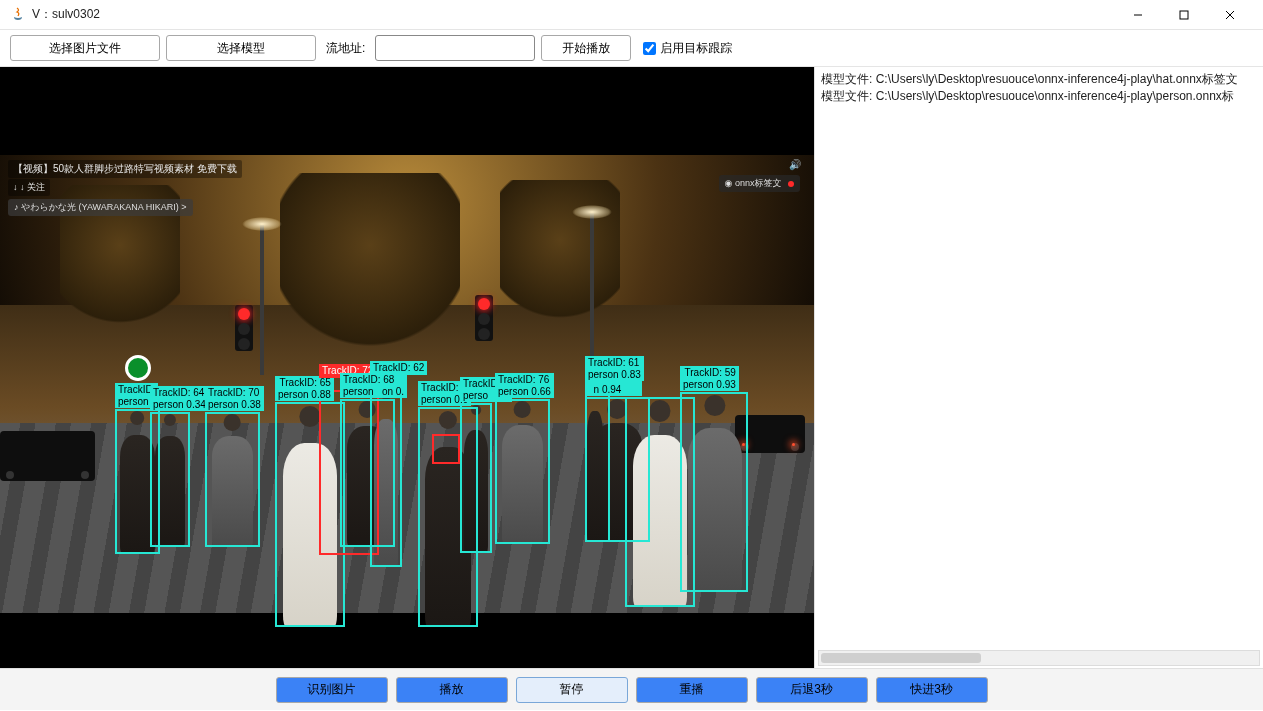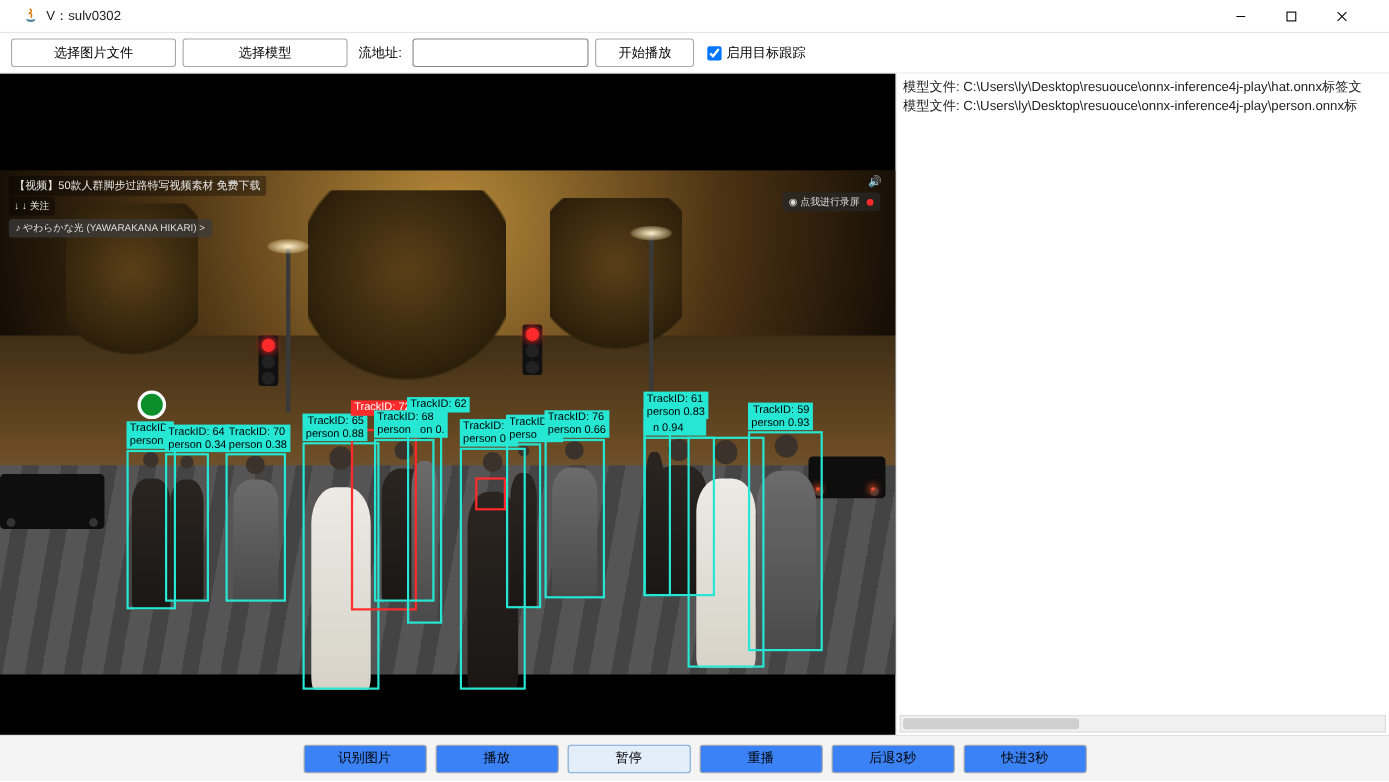--- a/index.html
+++ b/index.html
@@ -1,20 +1,20 @@
 <!DOCTYPE html>
 <html><head>
 <meta charset="utf-8">
 <style>
   * { box-sizing: border-box; margin: 0; padding: 0; font-family: "Microsoft YaHei", "Segoe UI", sans-serif; }
   html, body { width: 1263px; height: 711px; background: #fff; overflow: hidden; }
 
   
   .titlebar {
-    height: 30px; display: flex; align-items: center; padding: 0 20px;
+    height: 30px; display: flex; align-items: center; padding: 0 10px;
     background: #fff; border-bottom: 1px solid #e5e5e5; font-size: 12px; color: #222;
   }
   .titlebar .app-icon { width: 16px; height: 16px; margin-right: 6px; display:inline-block; }
   .titlebar .title-text { flex: 1; }
   .titlebar .win-ctrls { display:flex; gap:0; }
   .titlebar .win-btn { width:46px; height:30px; display:flex; align-items:center; justify-content:center; cursor:pointer; }
 
   
   .top-toolbar {
     height: 36px; display:flex; align-items:center; gap:6px; padding: 4px 10px;
@@ -198,21 +198,21 @@
       <div class="pedsign" style="left:125px; top:200px;"></div>
       <div class="car" style="left:735px; top:260px; width:70px; height:38px;"></div>
       <div class="headlight" style="left:742px; top:288px;"></div>
       <div class="headlight" style="left:792px; top:288px;"></div>
       <div class="car" style="left:0px; top:276px; width:95px; height:50px;"></div>
 
       <div class="banner">【视频】50款人群脚步过路特写视频素材 免费下载</div>
       <div class="banner sub">↓ ↓ 关注</div>
       <div class="music-chip">♪ やわらかな光 (YAWARAKANA HIKARI) &gt;</div>
       <div class="rec-chip">
-        <span>◉ 点我进行录屏</span>
+        <span>◉ onnx标签文</span>
         <span class="rec-dot"></span>
       </div>
       <div class="vol-icon">🔊</div>
 
       <div id="people-layer">
           <div class="person" style="left: 120.4px; top: 280.1px; width: 34.2px; height: 118.9px;"></div>
           <div class="person" style="left: 154.8px; top: 281.3px; width: 30.4px; height: 110.7px;"></div>
           <div class="person grey" style="left: 211.6px; top: 281.3px; width: 41.8px; height: 110.7px;"></div>
           <div class="person white" style="left: 283.4px; top: 287.5px; width: 53.2px; height: 184.5px;"></div>
           <div class="person" style="left: 346.6px; top: 270.64px; width: 41.8px; height: 121.36px;"></div>

